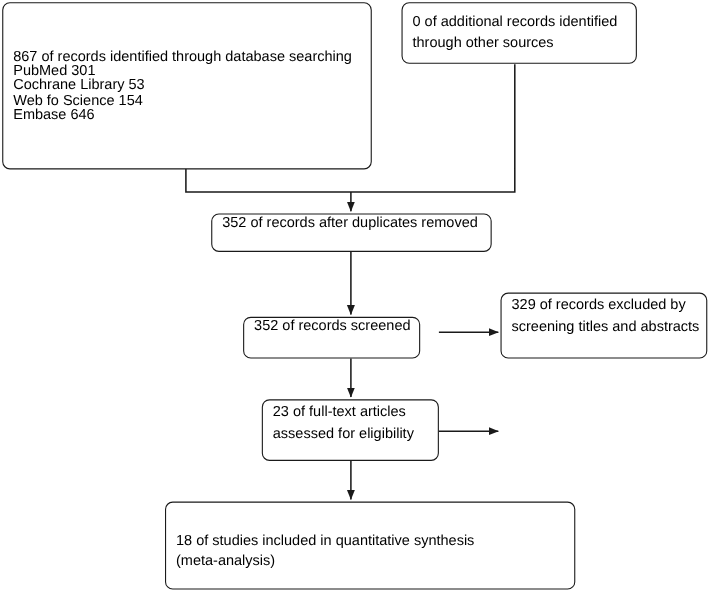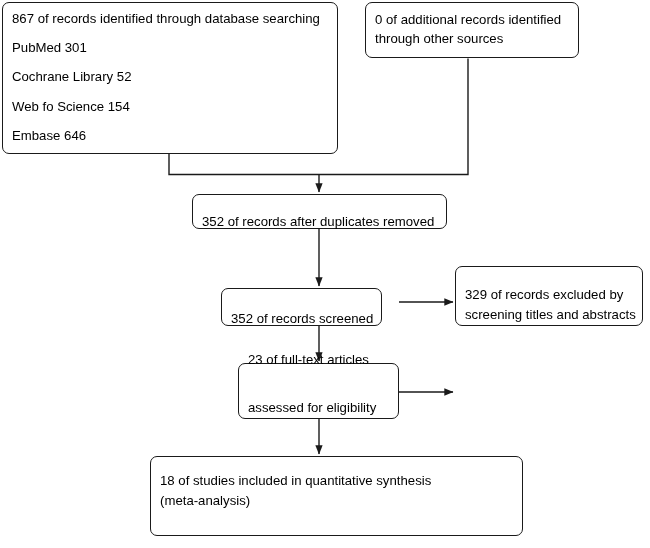--- a/index.html
+++ b/index.html
@@ -24,33 +24,33 @@
     height: 548px;
   }
   .node {
     position: absolute;
     box-sizing: border-box;
     border: 1.3px solid #1a1a1a;
     border-radius: 7px;
     background: #ffffff;
     display: flex;
     flex-direction: column;
-    justify-content: flex-end;
+    justify-content: flex-start;
     color: #000000;
     font-size: 13.2px;
     line-height: 1.0;
   }
   .node .line {
     white-space: nowrap;
     padding: 0 9px;
   }
   
   #box-identified {
     left: 2px; top: 2px; width: 336px; height: 152px;
-    justify-content: space-between;
+    justify-content: center;
     padding: 9px 0 11px 0;
   }
   
   #box-other-sources {
     left: 365px; top: 2px; width: 214px; height: 56px;
     justify-content: center;
   }
   #box-other-sources .line { line-height: 1.42; }
   
   #box-duplicates {
@@ -62,29 +62,29 @@
   }
   
   #box-records-excluded {
     left: 455px; top: 266px; width: 188px; height: 60px;
   }
   #box-records-excluded .line { line-height: 1.52; }
   
   #box-fulltext {
     left: 238px; top: 363px; width: 161px; height: 56px;
   }
-  #box-fulltext .line { line-height: 1.5; margin-top: 28px; }
+  #box-fulltext .line { line-height: 1.5; }
   
   #box-fulltext-excluded {
     left: 455px; top: 373px; width: 183px; height: 38px;
   }
   
   #box-included {
     left: 150px; top: 456px; width: 373px; height: 80px;
-    justify-content: center;
+    justify-content: flex-end;
     padding: 4px 0;
   }
   #box-included .line { line-height: 1.48; }
   #box-included .gap { height: 11px; }
 </style>
 </head>
 <body>
 
 <div id="canvas">
 
@@ -107,21 +107,21 @@
     <line x1="319" y1="326" x2="319" y2="361" stroke="#1a1a1a" stroke-width="1.4" marker-end="url(#arrowhead)"></line>
 
     <line x1="399" y1="392" x2="453" y2="392" stroke="#1a1a1a" stroke-width="1.4" marker-end="url(#arrowhead)"></line>
 
     <line x1="319" y1="419" x2="319" y2="454" stroke="#1a1a1a" stroke-width="1.4" marker-end="url(#arrowhead)"></line>
   </svg>
 
   <div class="node" id="box-identified">
     <div class="line">867 of records identified through database searching</div>
     <div class="line">PubMed 301</div>
-    <div class="line">Cochrane Library 52</div>
+    <div class="line">Cochrane Library 53</div>
     <div class="line">Web fo Science 154</div>
     <div class="line">Embase 646</div>
   </div>
 
   <div class="node" id="box-other-sources">
     <div class="line">0 of additional records identified</div>
     <div class="line">through other sources</div>
   </div>
 
   <div class="node" id="box-duplicates">

